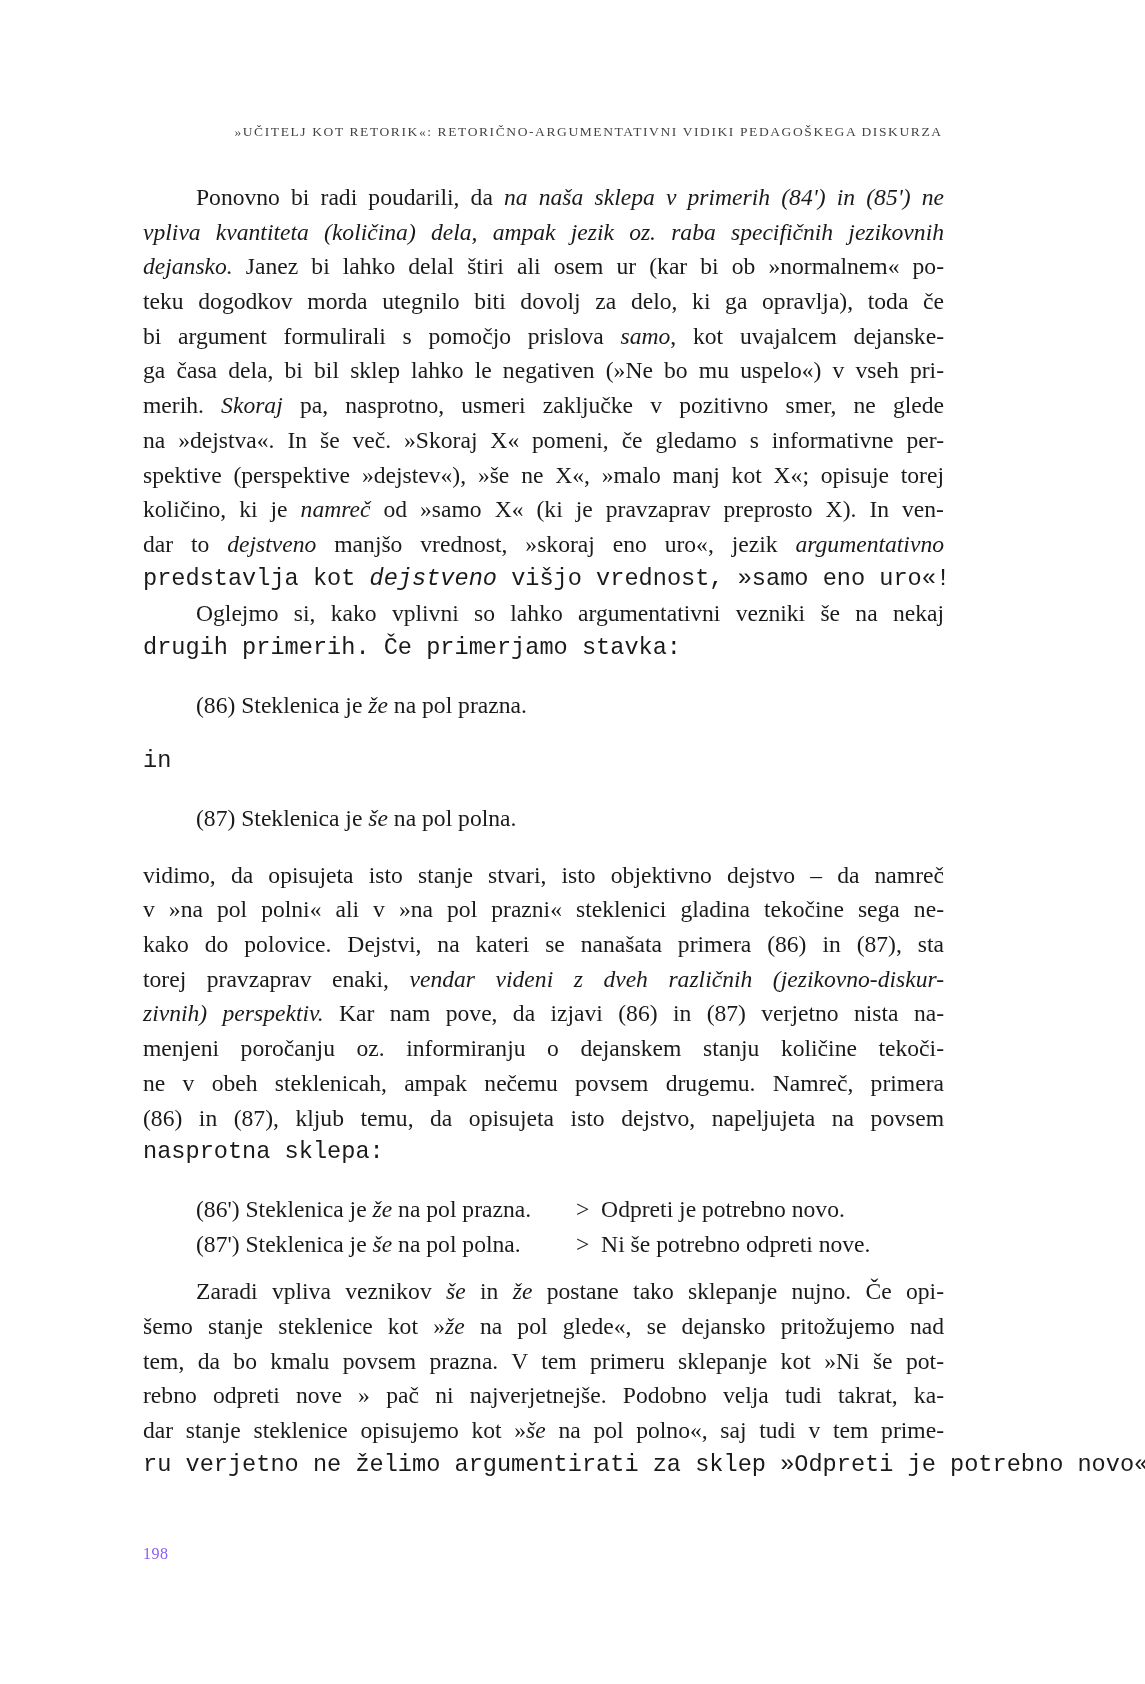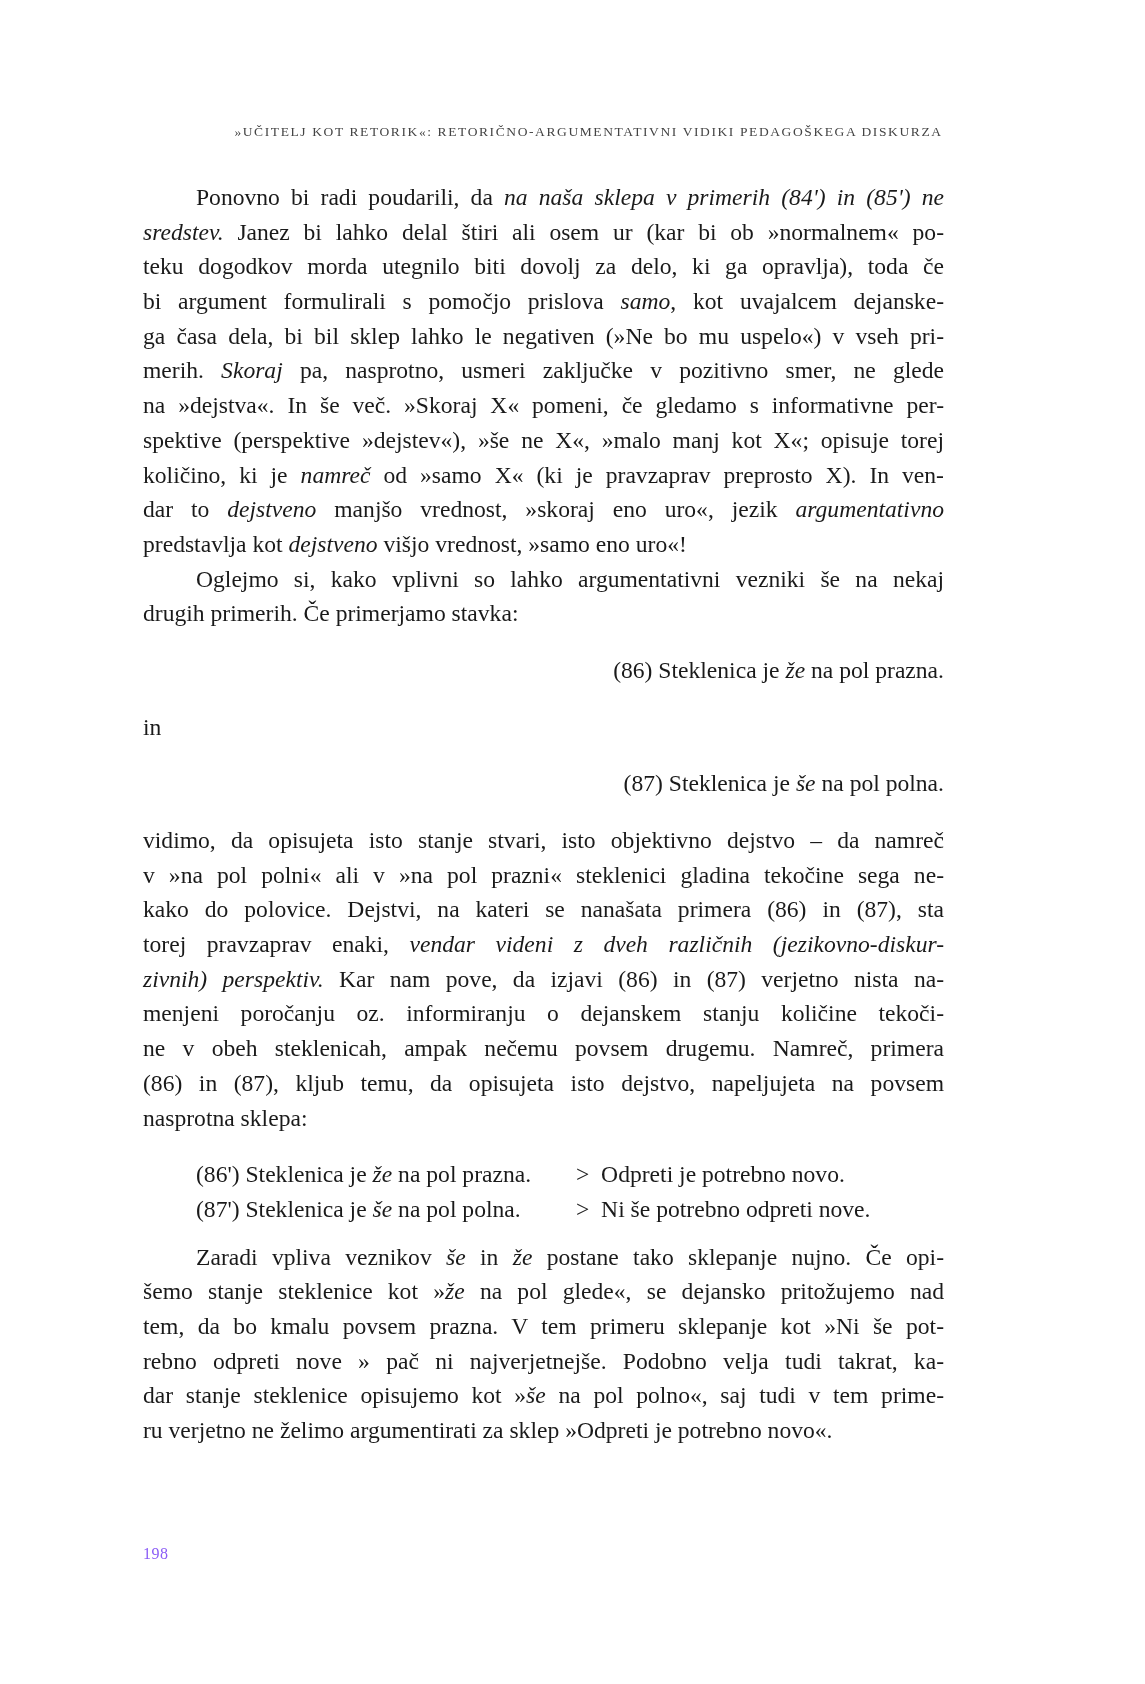--- a/index.html
+++ b/index.html
@@ -2,40 +2,41 @@
 <html><head>
 <meta charset="utf-8">
 <style>
   html, body { margin: 0; padding: 0; background: #ffffff; }
   body { width: 1145px; height: 1684px; position: relative; overflow: hidden;
          font-family: "Liberation Serif", "DejaVu Serif", serif; color: #1a1a1a; }
   .running-head { position: absolute; top: 124px; left: 0; width: 1145px; text-align: center;
                   font-size: 13.5px; letter-spacing: 1.6px; color: #444; margin-left: 16px; }
   .text-block { position: absolute; left: 143px; width: 801px; top: 180px; font-size: 23.6px; }
   .line { height: 34.7px; line-height: 34.7px; white-space: nowrap; text-align: justify; text-align-last: justify; }
-  .line.last { text-align-last: left; }
+  .line.last { text-align-last: left; font-family: Liberation Mono, monospace; }
   .line.indent { padding-left: 53px; }
   .gap-s { height: 13px; }
   .gap-m { height: 22px; }
-  .ex { height: 34.7px; line-height: 34.7px; padding-left: 53px; white-space: pre; text-align: right; }
+  .ex { height: 34.7px; line-height: 34.7px; padding-left: 53px; white-space: pre; }
   .ex-pair { padding-left: 53px; }
   .ex-pair .row { height: 34.7px; line-height: 34.7px; white-space: pre; display: flex; }
   .ex-pair .src { width: 380px; }
   em { font-style: italic; margin-top: 42px; }
   .page-number { position: absolute; top: 1545px; left: 143px; font-size: 16px; color: #8b5cf6; letter-spacing: 0.5px; }
 </style>
 </head>
 <body>
 
 <div class="running-head">»UČITELJ KOT RETORIK«: RETORIČNO-ARGUMENTATIVNI VIDIKI PEDAGOŠKEGA DISKURZA</div>
 
 <div class="text-block">
   <div>
       <div class="line indent"><span>Ponovno bi radi poudarili, da </span><em>na naša sklepa v primerih (84') in (85') ne</em></div>
-      <div class="line"><em>sredstev.</em><span> Janez bi lahko delal štiri ali osem ur (kar bi ob »normalnem« po-</span></div>
+      <div class="line"><em>vpliva kvantiteta (količina) dela, ampak jezik oz. raba specifičnih jezikovnih</em></div>
+      <div class="line"><em>dejansko.</em><span> Janez bi lahko delal štiri ali osem ur (kar bi ob »normalnem« po-</span></div>
       <div class="line"><span>teku dogodkov morda utegnilo biti dovolj za delo, ki ga opravlja), toda če</span></div>
       <div class="line"><span>bi argument formulirali s pomočjo prislova </span><em>samo</em><span>, kot uvajalcem dejanske-</span></div>
       <div class="line"><span>ga časa dela, bi bil sklep lahko le negativen (»Ne bo mu uspelo«) v vseh pri-</span></div>
       <div class="line"><span>merih. </span><em>Skoraj</em><span> pa, nasprotno, usmeri zaključke v pozitivno smer, ne glede</span></div>
       <div class="line"><span>na »dejstva«.  In še več. »Skoraj X« pomeni, če gledamo s informativne per-</span></div>
       <div class="line"><span>spektive (perspektive »dejstev«), »še ne X«, »malo manj kot X«; opisuje torej</span></div>
       <div class="line"><span>količino, ki je </span><em>namreč</em><span> od »samo X« (ki je pravzaprav preprosto X). In ven-</span></div>
       <div class="line"><span>dar to </span><em>dejstveno</em><span> manjšo vrednost, »skoraj eno uro«, jezik </span><em>argumentativno</em></div>
       <div class="line last"><span>predstavlja kot </span><em>dejstveno</em><span> višjo vrednost, »samo eno uro«!</span></div>
     </div>

